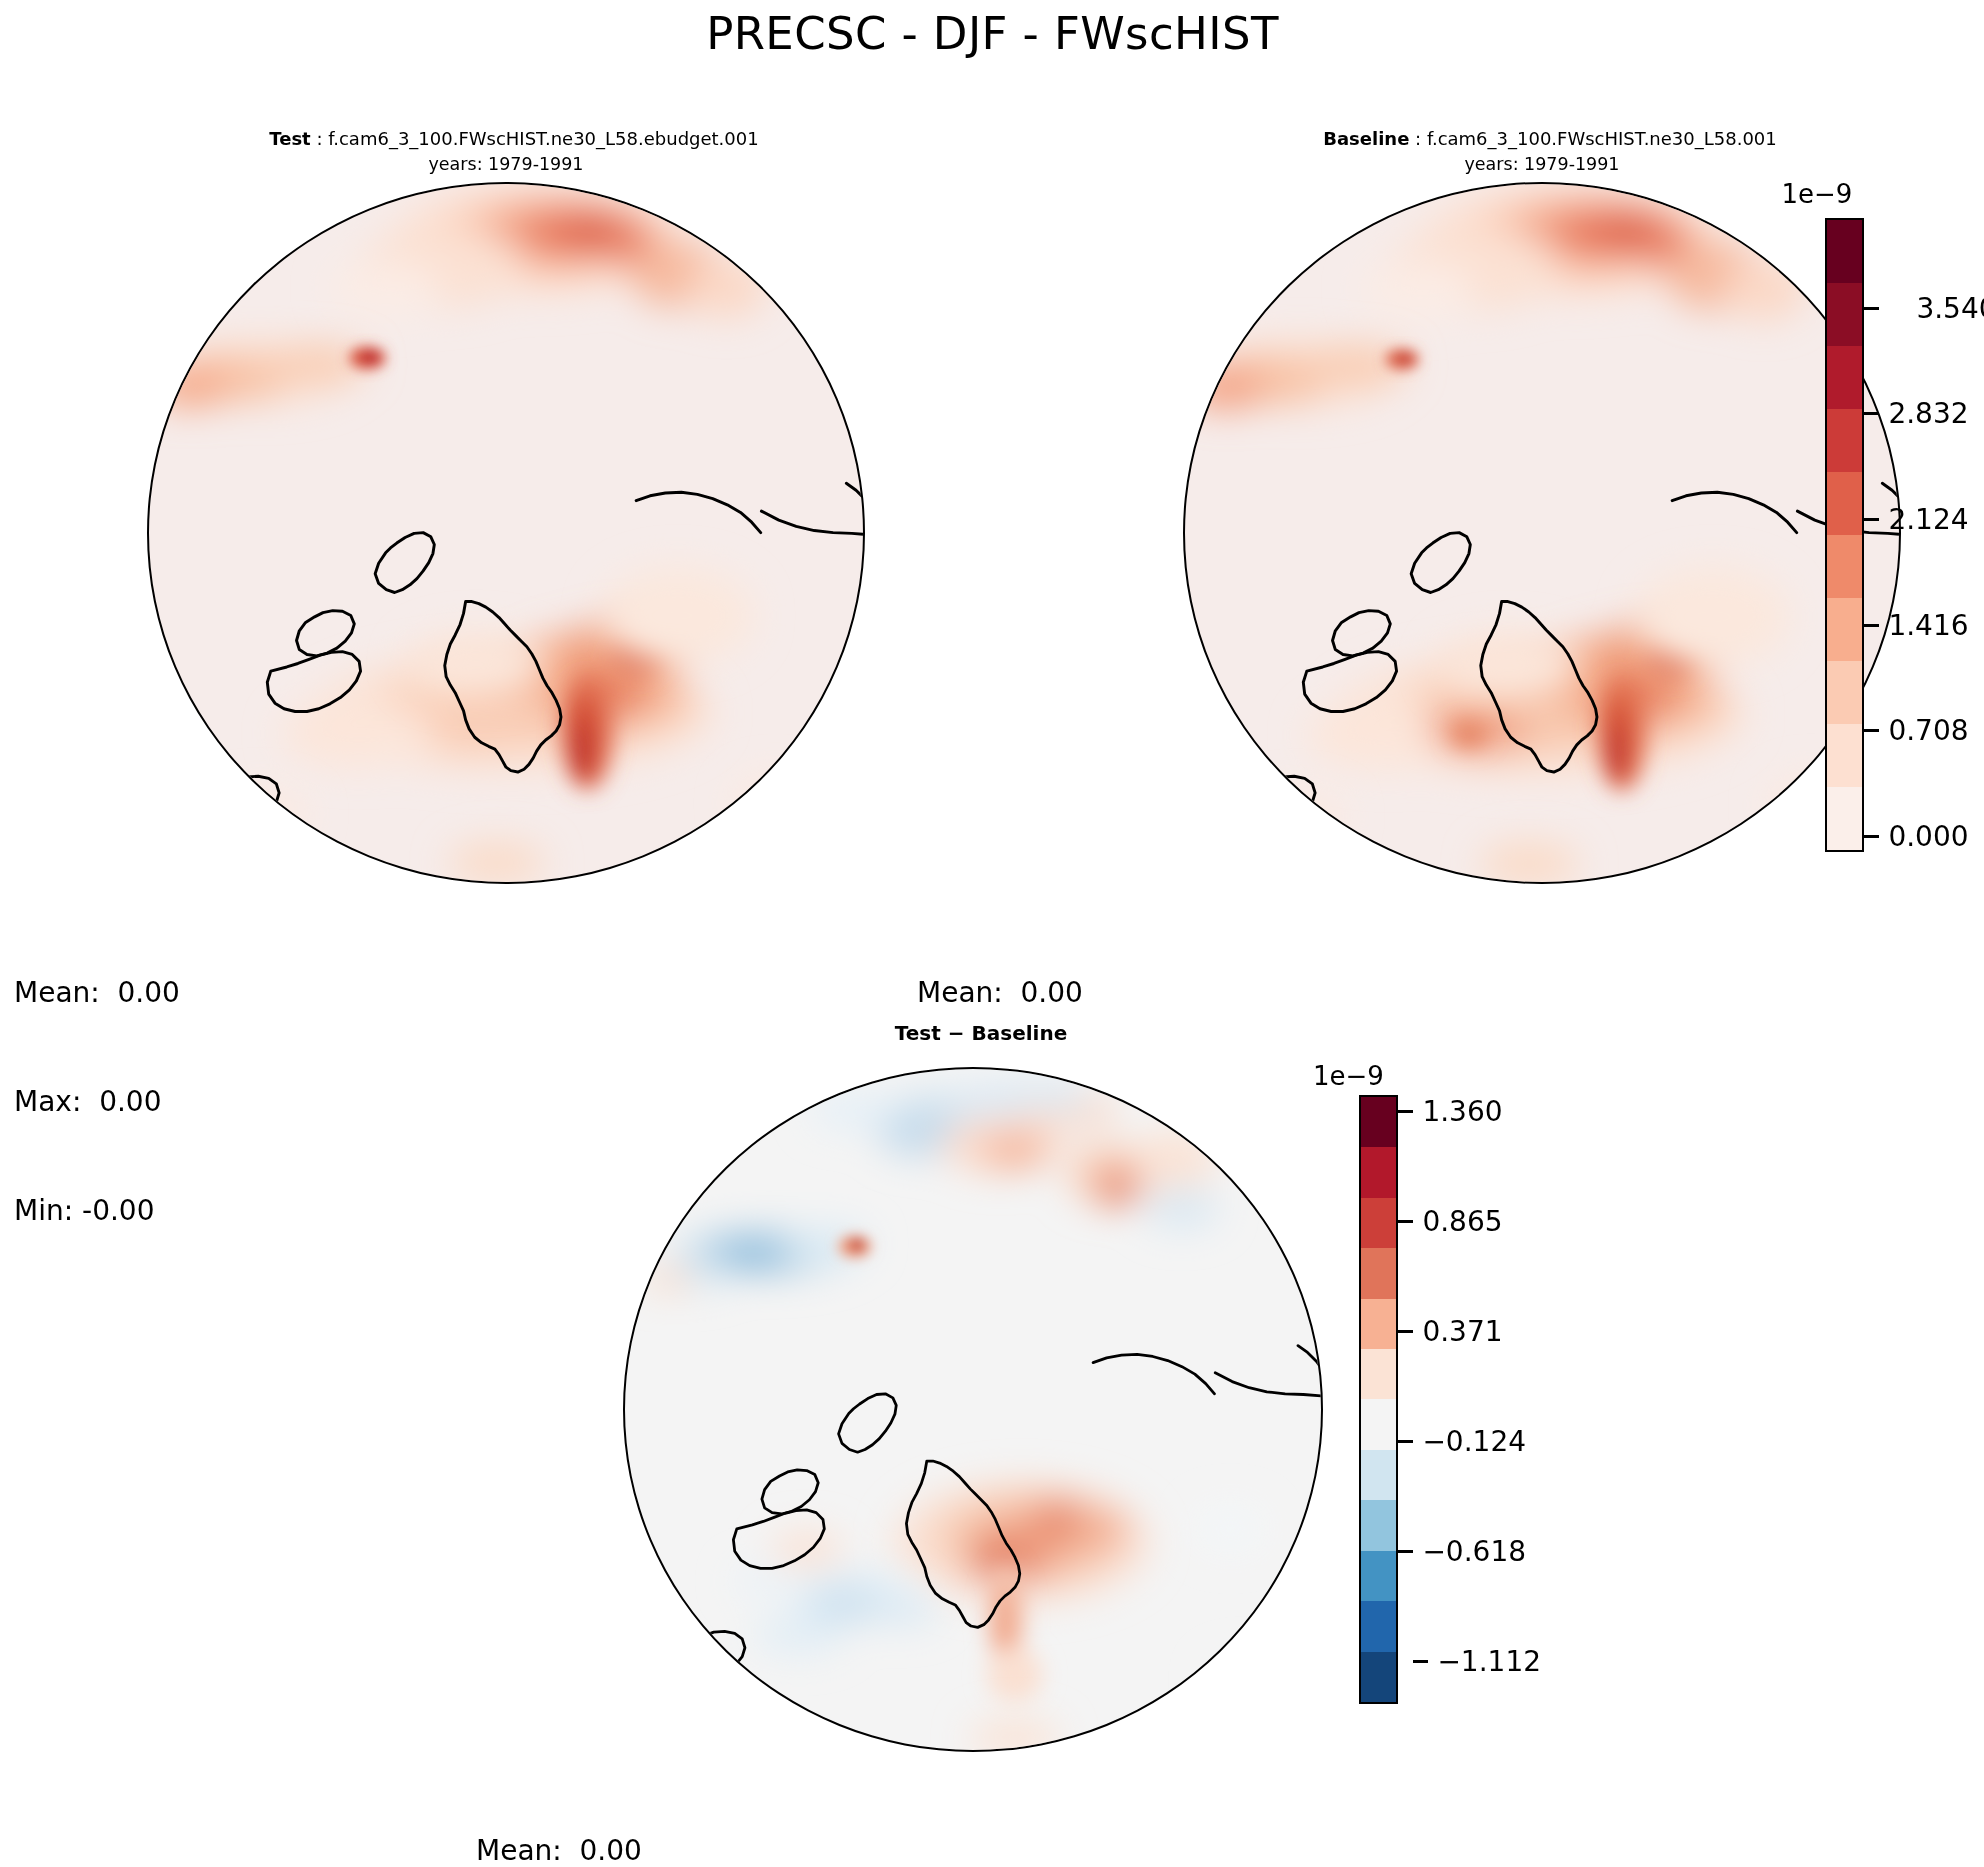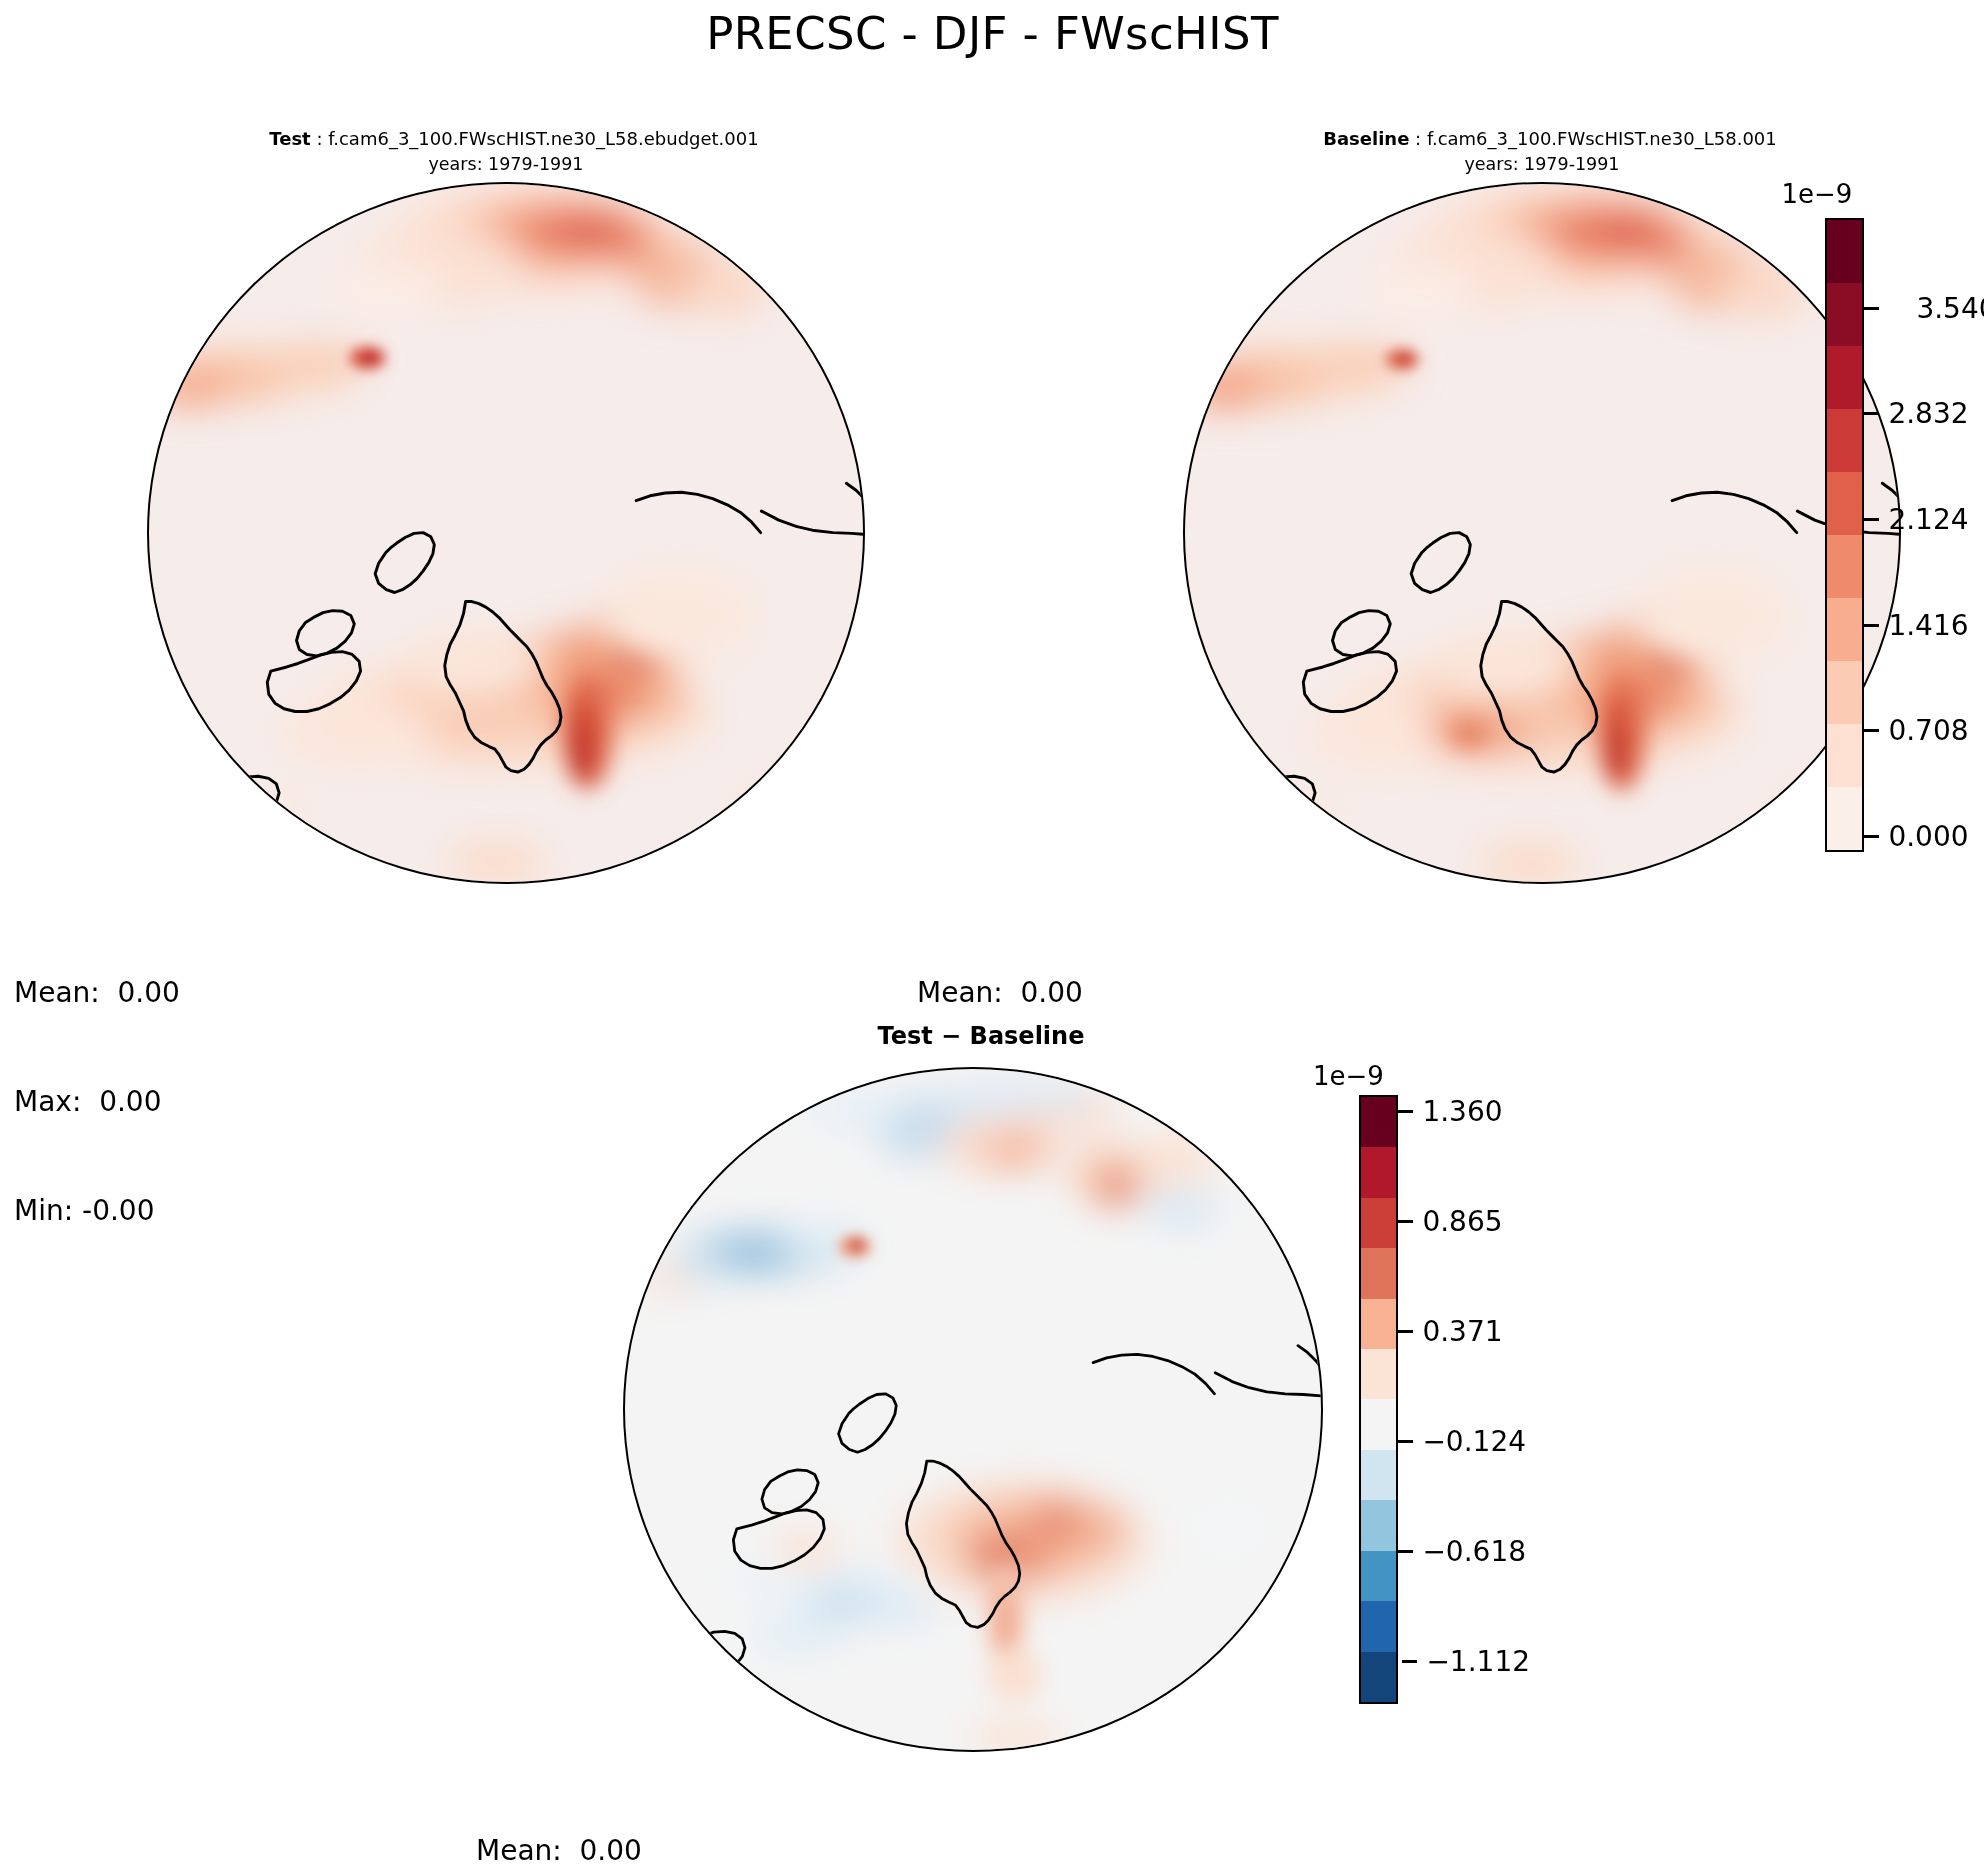--- a/index.html
+++ b/index.html
@@ -316,21 +316,21 @@
     </div>
     <div class="cbar-tick" style="top:602px;left:0;">
       <span class="dash"></span>
       <span>0.000</span>
     </div>
   </div>
 </div>
 
 <div class="panel" style="left:623px;top:1019px;width:700px;height:847px;">
 
-  <div class="panel-title" style="top:0;left:0;font-size:24px;text-align:center;">
+  <div class="panel-title" style="top:0;left:0;font-size:20px;text-align:center;">
     <b>Test − Baseline</b>
   </div>
 
   <div class="globe diff" style="left:0;top:48px;width:700px;height:685px;">
     <svg viewBox="0 0 1000 978" preserveAspectRatio="none">
       <g>
 
         <g filter="url(#blurB)">
           <ellipse cx="470" cy="75" rx="120" ry="48" fill="#ddeaf3"></ellipse>
           <ellipse cx="430" cy="90" rx="70" ry="36" fill="#c6dcec"></ellipse>
@@ -435,19 +435,19 @@
       <span>0.371</span>
     </div>
     <div class="cbar-tick" style="top:330px;left:0;">
       <span class="dash"></span>
       <span>−0.124</span>
     </div>
     <div class="cbar-tick" style="top:440px;left:0;">
       <span class="dash"></span>
       <span>−0.618</span>
     </div>
-    <div class="cbar-tick" style="top:550px;left:4px;">
+    <div class="cbar-tick" style="top:550px;left:15px;">
       <span class="dash"></span>
       <span>−1.112</span>
     </div>
   </div>
 </div>
 
 
 </body></html>

